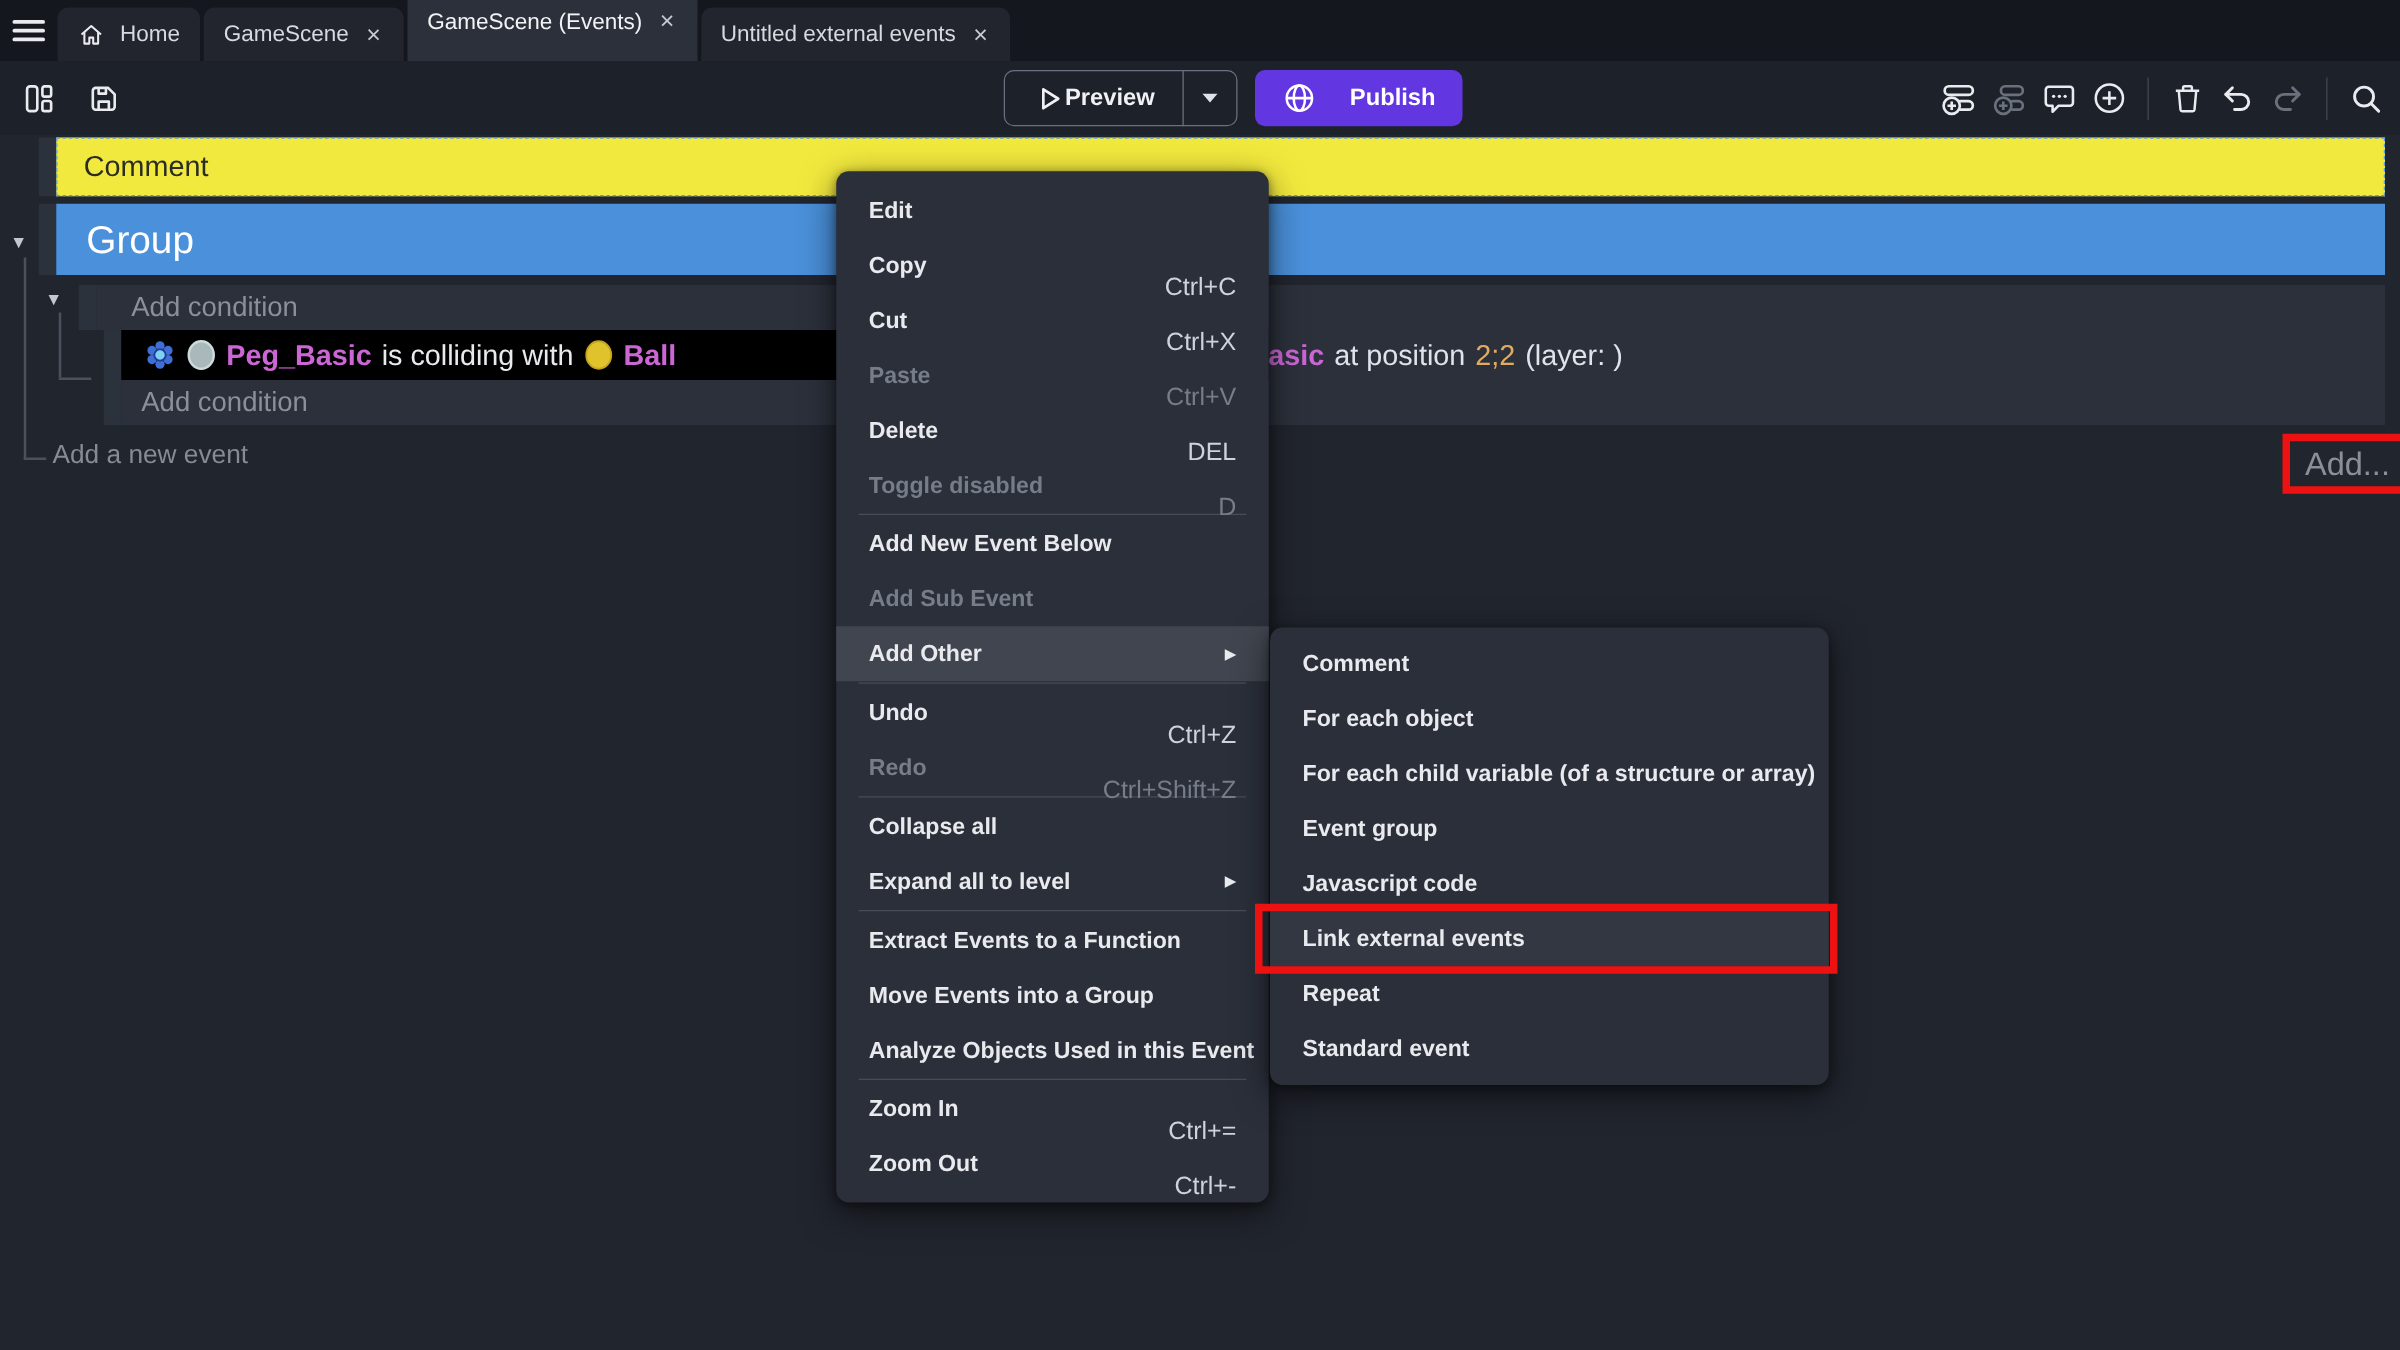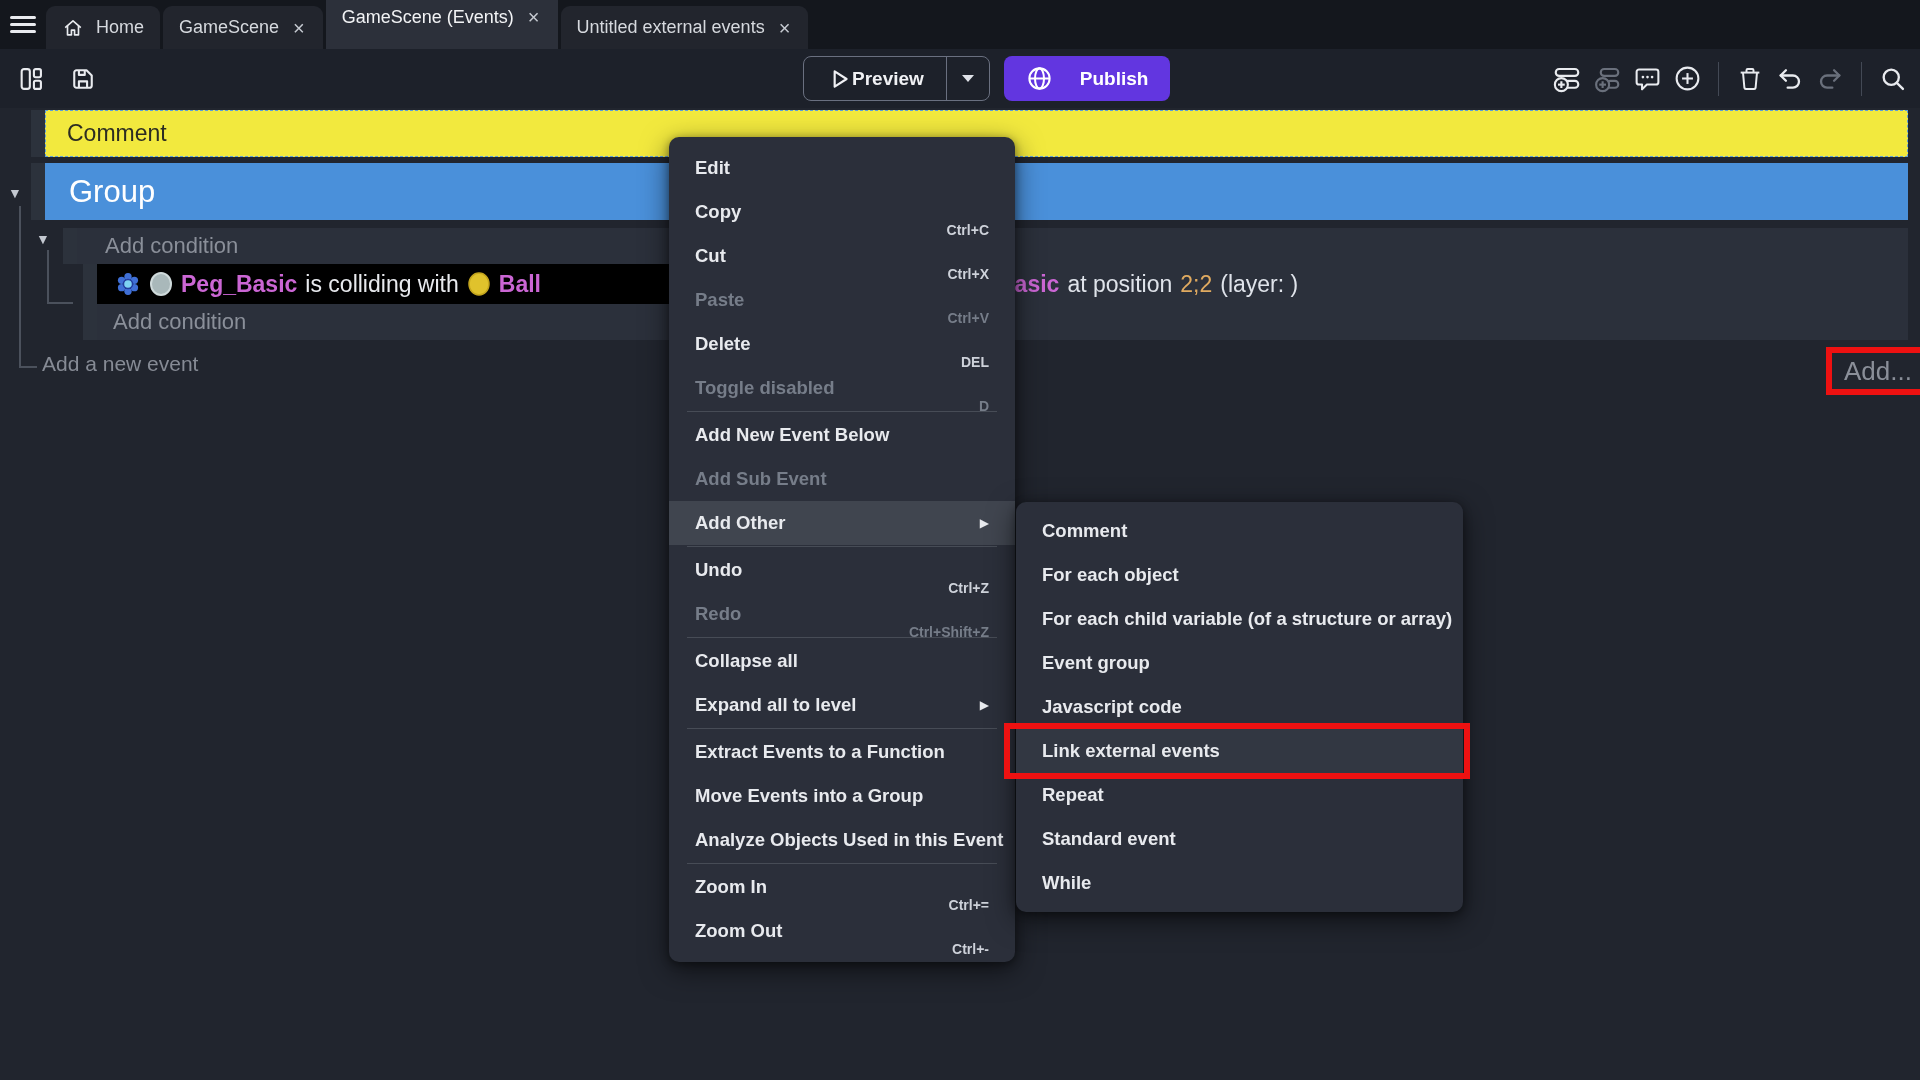--- a/index.html
+++ b/index.html
@@ -69,21 +69,21 @@
   .tree-line { position:absolute; background:#4b515c; }
   .tri { position:absolute; color:#c3c8d0; font-size:14px; cursor:pointer; line-height:1; }
 
   
   .menu { position:absolute; background:#2b2f3a; border-radius:10px; padding:9px 0;
     box-shadow:0 8px 28px rgba(0,0,0,0.55), 0 2px 8px rgba(0,0,0,0.4); }
   .context-menu { left:669px; top:137px; width:346px; z-index:50; }
   .sub-menu { left:1016px; top:502px; width:447px; z-index:55; padding:7px 0; }
   .menu-item { height:44px; display:flex; align-items:center; padding:0 26px; cursor:pointer; }
   .menu-item .mi-label { font-size:18.5px; font-weight:600; color:#e8eaee; flex:1; white-space:nowrap; }
-  .menu-item .mi-shortcut { font-size:14px; font-weight:700; color:#ced2da; margin-left:24px;margin-top:36px; }
+  .menu-item .mi-shortcut { font-size:20px; font-weight:400; color:#ced2da; margin-left:24px;margin-top:36px; }
   .menu-item.disabled .mi-label, .menu-item.disabled .mi-shortcut { color:#767d89; }
   .menu-item.hover { background:#40454f;gap:16px; }
   .menu-item.highlight { background:#323742; }
   .menu-item .mi-arrow { color:#e8eaee; font-size:12px; margin-left:18px; }
   .menu-divider { height:1px; background:#474c56; margin:1px 18px; }
 
   .annotation-link { position:absolute; left:1004px; top:723px; width:466px; height:56px;
     border:6px solid #ee1111; z-index:100; pointer-events:none; }
 </style>
 </head>
@@ -388,20 +388,17 @@
       </div>
       <div class="menu-item highlight">
         <span class="mi-label">Link external events</span>
       </div>
       <div class="menu-item">
         <span class="mi-label">Repeat</span>
       </div>
       <div class="menu-item">
         <span class="mi-label">Standard event</span>
       </div>
-      <div class="menu-item">
-        <span class="mi-label">While</span>
-      </div>
     </div>
 
   <div class="annotation-link"></div>
 
 </div>
 
 </body></html>

